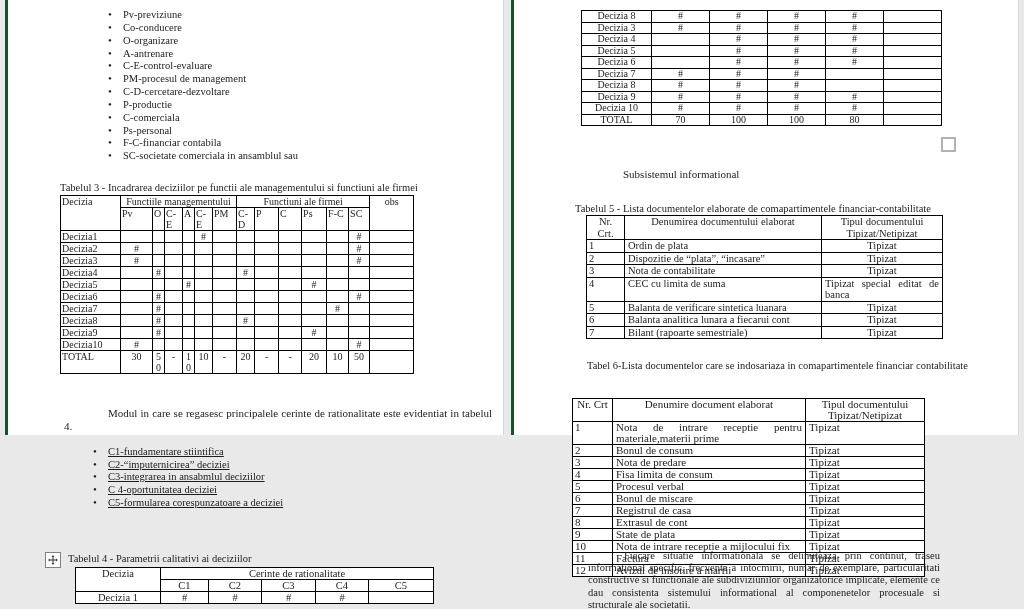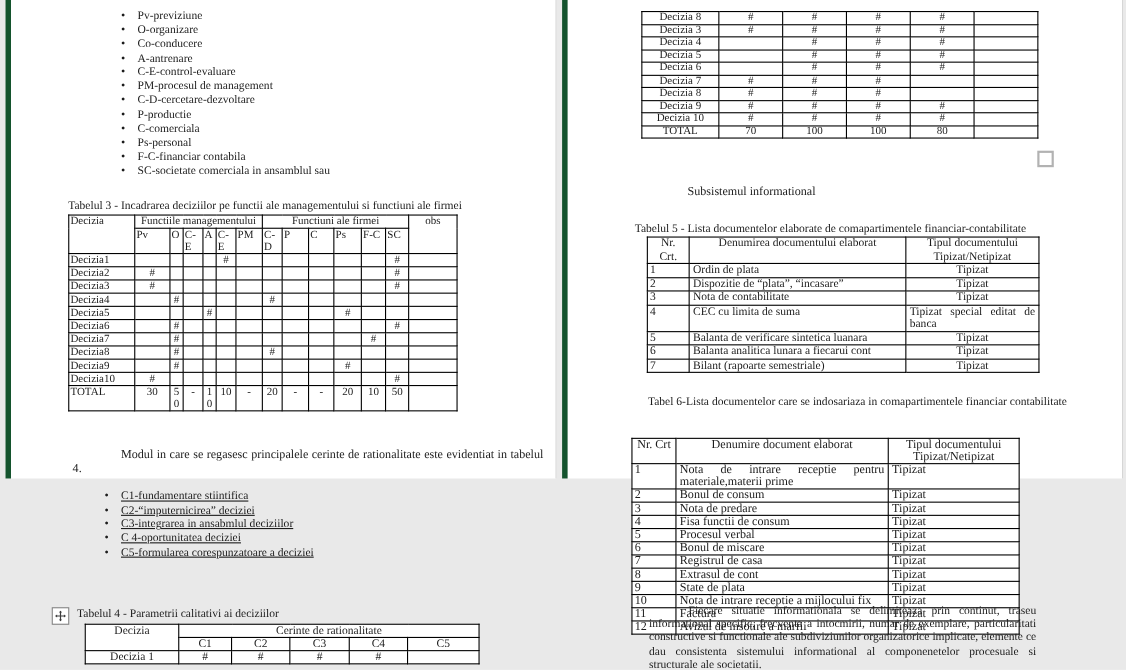--- a/index.html
+++ b/index.html
@@ -1,19 +1,19 @@
 <!DOCTYPE html>
 <html lang="ro"><head>
 <meta charset="utf-8">
 <style>
   html,body{margin:0;padding:0;}
   body{font-family:"Liberation Serif","DejaVu Serif",serif;color:#1c1c1c;}
   .desk{position:relative;width:1024px;height:609px;background:#e9e9e9;overflow:hidden;}
   .page{position:absolute;top:0;height:435px;background:#fff;
-        border-left:5px solid #14532d;border-right:1px solid #d6d6d6;}
+        border-left:3px solid #14532d;border-right:1px solid #d6d6d6;}
   #page-left{left:5px;width:495px;}
   #page-right{left:511px;width:504px;}
 
   
   .abs{position:absolute;}
   .tbl-title{font-size:10.5px;white-space:nowrap;}
   .para{text-align:justify;}
   .para p{margin:0;text-indent:44px;}
   ul.doclist{list-style:none;margin:0;padding:0;}
   ul.doclist li{position:relative;padding-left:15px;}
@@ -62,22 +62,22 @@
 </style>
 </head>
 <body>
 
 <div class="desk">
 
   <div class="page" id="page-left">
 
     <ul class="doclist abs" style="left:100px;top:9px;font-size:10.5px;line-height:12.85px;width:360px;">
         <li>Pv-previziune</li>
+        <li>Co-conducere</li>
         <li>O-organizare</li>
-        <li>Co-conducere</li>
         <li>A-antrenare</li>
         <li>C-E-control-evaluare</li>
         <li>PM-procesul de management</li>
         <li>C-D-cercetare-dezvoltare</li>
         <li>P-productie</li>
         <li>C-comerciala</li>
         <li>Ps-personal</li>
         <li>F-C-financiar contabila</li>
         <li>SC-societate comerciala in ansamblul sau</li>
       </ul>
@@ -543,21 +543,21 @@
             <td>Bonul de consum</td>
             <td>Tipizat</td>
           </tr>
           <tr>
             <td>3</td>
             <td>Nota de predare</td>
             <td>Tipizat</td>
           </tr>
           <tr>
             <td>4</td>
-            <td>Fisa functii de consum</td>
+            <td>Fisa limita de consum</td>
             <td>Tipizat</td>
           </tr>
           <tr>
             <td>5</td>
             <td>Procesul verbal</td>
             <td>Tipizat</td>
           </tr>
           <tr>
             <td>6</td>
             <td>Bonul de miscare</td>

